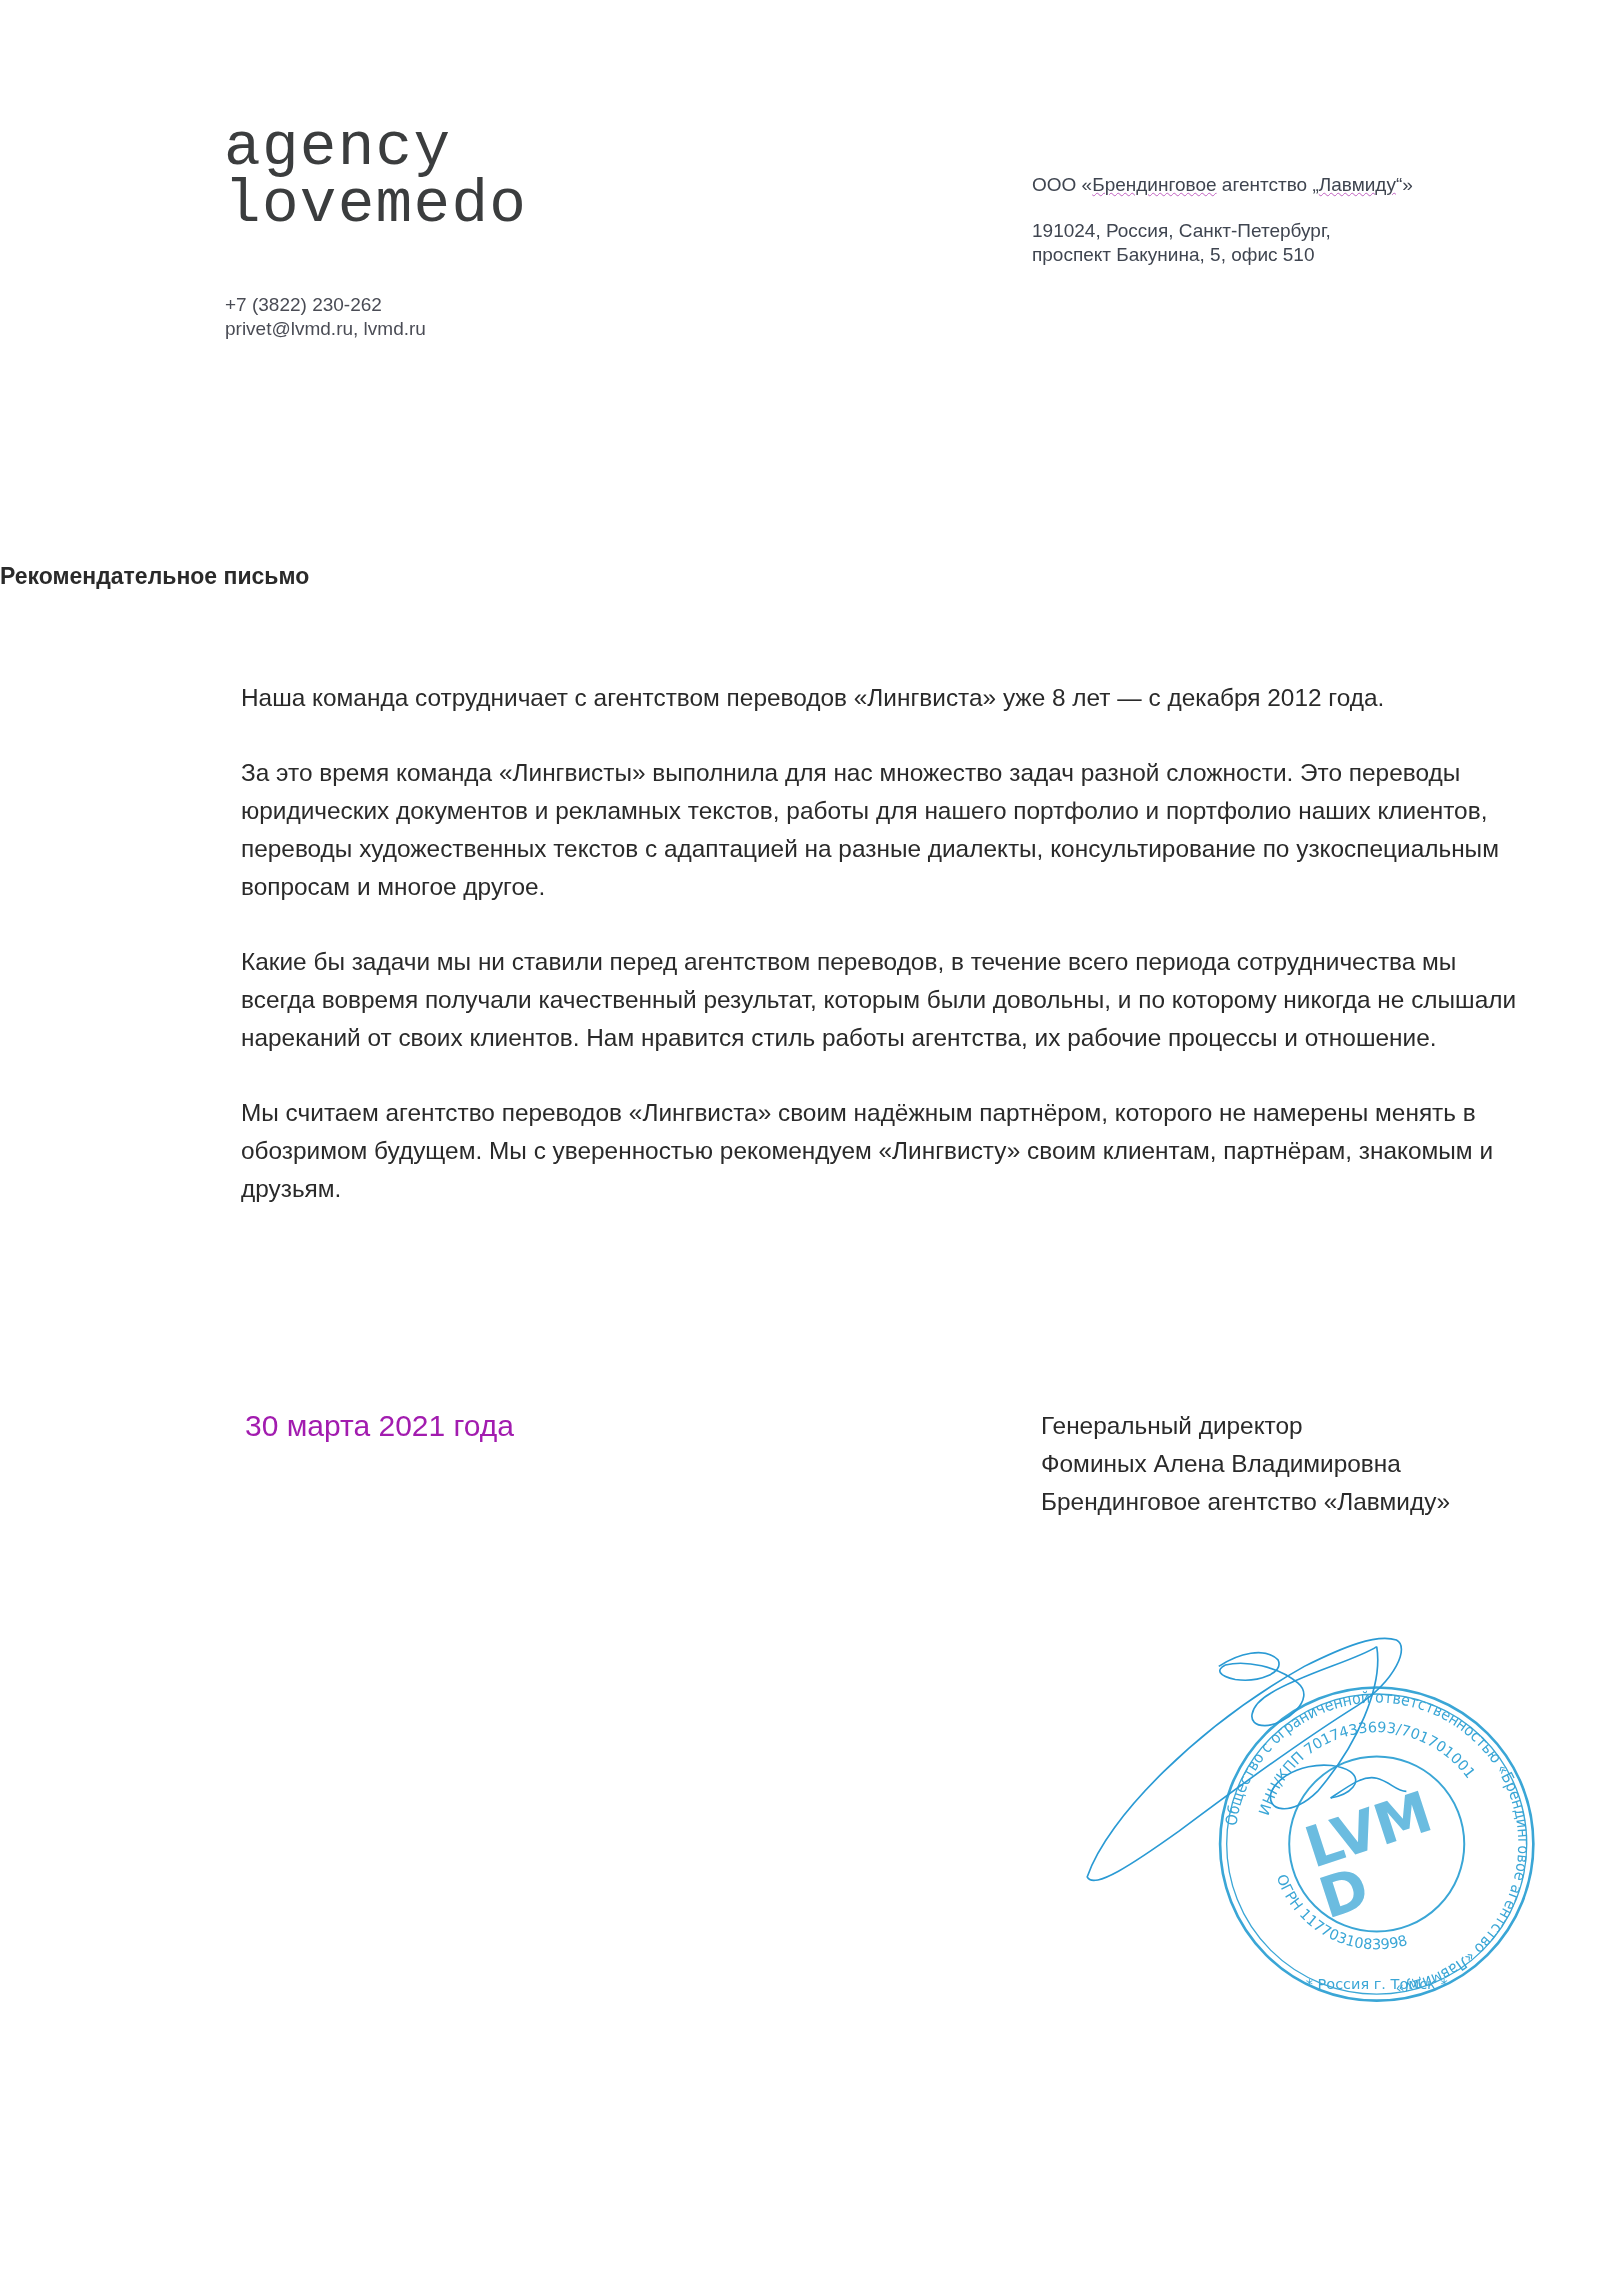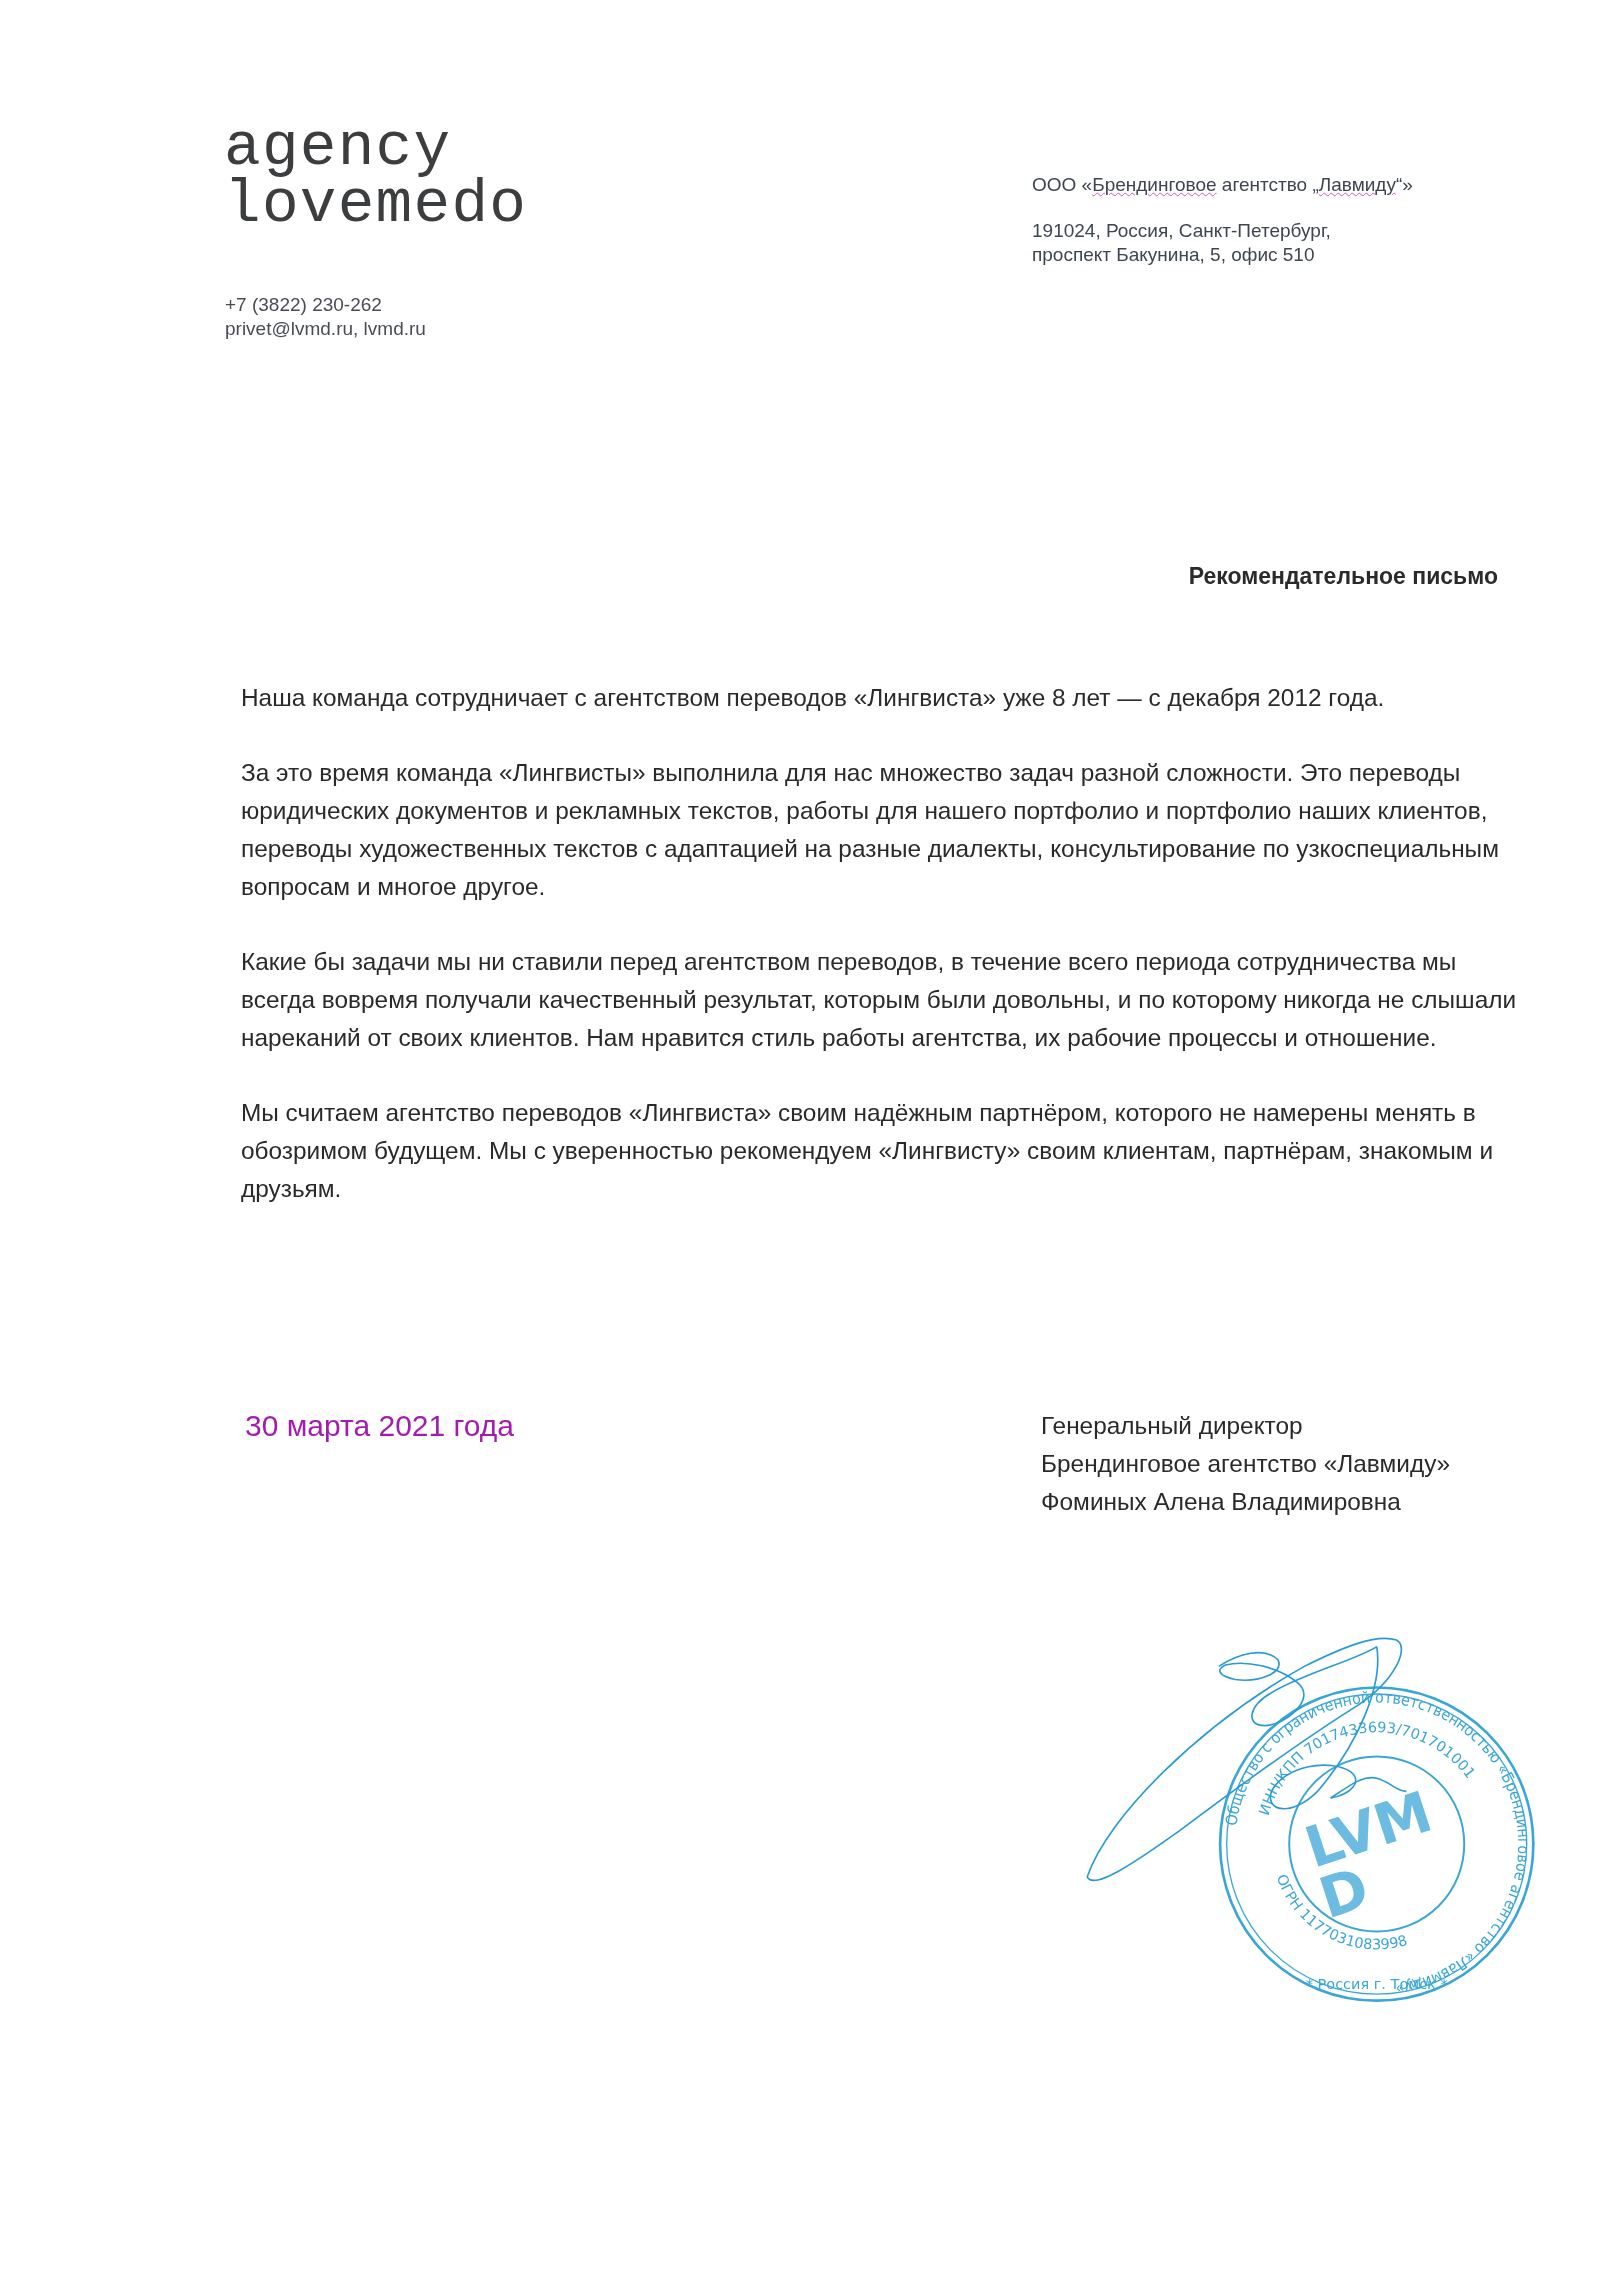--- a/index.html
+++ b/index.html
@@ -17,21 +17,21 @@
       font-size: 19px; line-height: 24px; color: #4a4c55;
     }
     .company {
       position: absolute; left: 1032px; top: 173px;
       font-size: 19px; line-height: 24px; color: #3f4550;
     }
     .company .name { margin-bottom: 22.4px; }
     .company .name .wavy { text-decoration: underline wavy #c060c0; text-decoration-thickness: 0.7px; }
     .company .addr { margin-bottom: 22.4px; }
     .title {
-      position: absolute; left: 0; width: 1498px; top: 563px; text-align: right;
+      position: absolute; left: 0; width: 1498px; top: 563px; text-align: left;
       font-weight: bold; font-size: 23px; color: #2a2a2a;
     }
     .body-text {
       position: absolute; left: 241px; top: 679px; width: 1291px;
       font-size: 24.4px; line-height: 38px; color: #2a2a2a;
     }
     .body-text p { margin: 0 0 37px 0; }
     .date {
       position: absolute; left: 245px; top: 1407px;
       font-size: 30px; line-height: 38px; color: #a21caf;
@@ -70,22 +70,22 @@
   <p>Наша команда сотрудничает с агентством переводов «Лингвиста» уже 8 лет — с декабря 2012 года.</p>
   <p>За это время команда «Лингвисты» выполнила для нас множество задач разной сложности. Это переводы юридических документов и рекламных текстов, работы для нашего портфолио и портфолио наших клиентов, переводы художественных текстов с адаптацией на разные диалекты, консультирование по узкоспециальным вопросам и многое другое.</p>
   <p>Какие бы задачи мы ни ставили перед агентством переводов, в течение всего периода сотрудничества мы всегда вовремя получали качественный результат, которым были довольны, и по которому никогда не слышали нареканий от своих клиентов. Нам нравится стиль работы агентства, их рабочие процессы и отношение.</p>
   <p>Мы считаем агентство переводов «Лингвиста» своим надёжным партнёром, которого не намерены менять в обозримом будущем. Мы с уверенностью рекомендуем «Лингвисту» своим клиентам, партнёрам, знакомым и друзьям.</p>
 </div>
 
 <div class="date">30 марта 2021 года</div>
 
 <div class="signer">
   <div>Генеральный директор</div>
+  <div>Фоминых Алена Владимировна</div>
   <div>Брендинговое агентство «Лавмиду»</div>
-  <div>Фоминых Алена Владимировна</div>
 </div>
 
 <div class="stamp-wrap">
   <svg viewBox="0 0 760 620">
     <defs>
       <path id="outerRing" d="M 470,380 m -215,0 a 215,215 0 1,1 430,0 a 215,215 0 1,1 -430,0"></path>
       <path id="innerTop" d="M 300,380 a 170,170 0 0,1 340,0"></path>
       <path id="innerBottom" d="M 310,380 a 160,160 0 0,0 320,0"></path>
     </defs>
     <g class="seal" stroke="#3aa6d6" fill="#3aa6d6">

